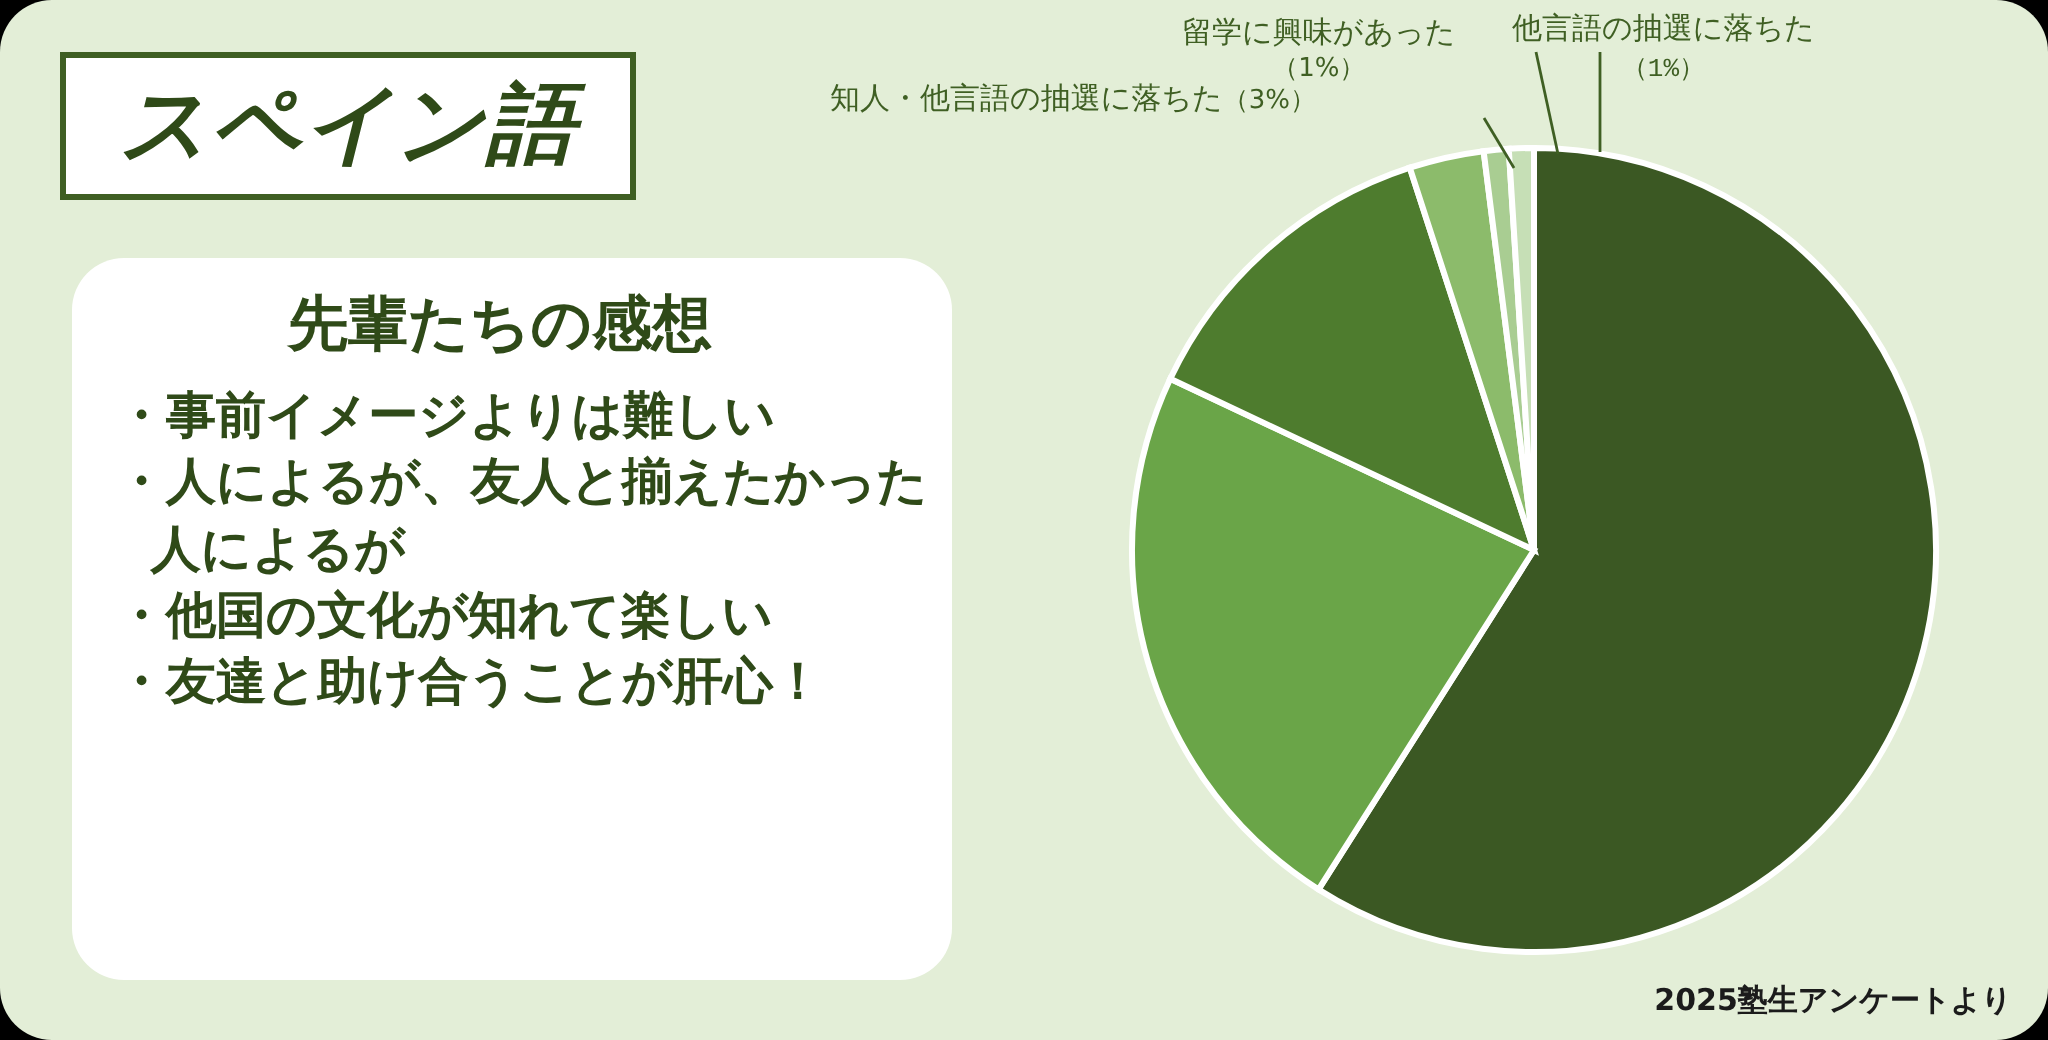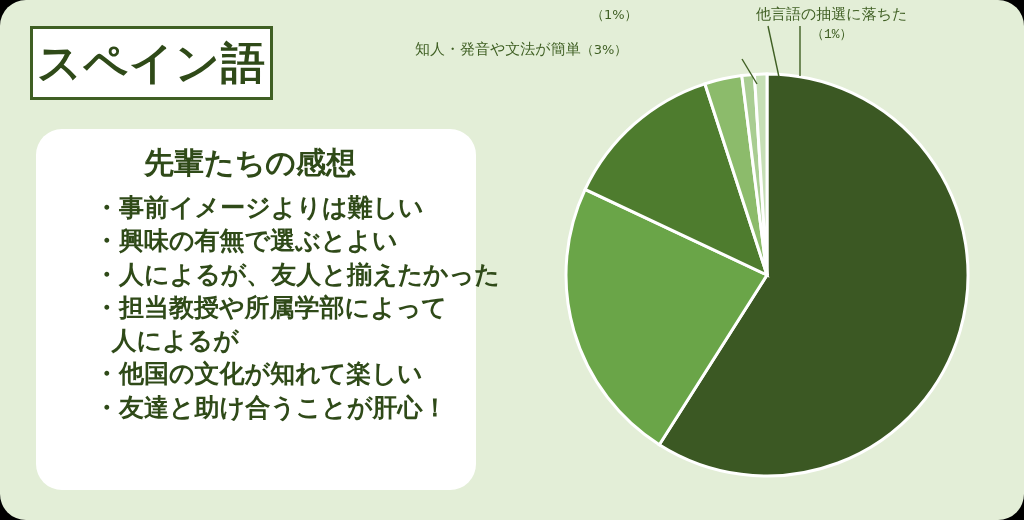--- a/index.html
+++ b/index.html
@@ -28,28 +28,29 @@
     background: #e3eed7;
     border-radius: 26px;
     overflow: hidden;
   }
 
   
   #title-plate {
     position: absolute;
     left: 30px;
     top: 26px;
-    width: 243px;
+    width: 288px;
     height: 74px;
     background: #ffffff;
     border: 3px solid #3f5f23;
     box-sizing: border-box;
     display: flex;
     align-items: center;
     justify-content: center;
+    font-style: italic;
   }
   #title-text {
     font-size: 44px;
     font-weight: bold;
     color: #2f4a18;
     letter-spacing: 1px;
     line-height: 1;
     white-space: nowrap;
   }
 
@@ -77,21 +78,20 @@
     margin: 0;
     padding: 0 0 0 22px;
     list-style: none;
   }
   #notes-list li {
     font-size: 25px;
     font-weight: bold;
     color: #2f4a18;
     line-height: 1.33;
     white-space: pre;
-    margin-left: 36px;
   }
 
   
   #pie-area {
     position: absolute;
     left: 520px;
     top: 0;
     width: 504px;
     height: 520px;
   }
@@ -150,23 +150,21 @@
   <div id="board">
 
     <div id="title-plate">
       <span id="title-text">スペイン語</span>
     </div>
 
     <div id="notes-card">
       <div id="notes-heading">先輩たちの感想</div>
       <ul id="notes-list">
         <li>・事前イメージよりは難しい</li>
-        <li>・興味の有無で選ぶとよい</li>
         <li>・人によるが、友人と揃えたかった</li>
-        <li>・担当教授や所属学部によって</li>
         <li>  人によるが</li>
         <li>・他国の文化が知れて楽しい</li>
         <li>・友達と助け合うことが肝心！</li>
       </ul>
     </div>
 
     <div id="pie-area">
       <svg id="pie-svg" width="504" height="520" viewBox="0 0 504 520">
         <g id="pie-slices">
             <path d="M 247 275 L 247 74 A 201 201 0 1 1 139.2988142092218 444.7099130259051 Z" fill="#3b5823" stroke="#ffffff" stroke-width="3"></path>
@@ -179,27 +177,29 @@
         <g id="pie-leaders" stroke="#3f5f23" stroke-width="1.4" fill="none">
           <line x1="237" y1="84" x2="222" y2="59"></line>
           <line x1="259" y1="77" x2="248" y2="26"></line>
           <line x1="280" y1="76" x2="280" y2="26"></line>
         </g>
       </svg>
 
     </div>
 
     <div class="callout" id="callout-friends">
-      <span>知人・発音や文法が簡単</span><span class="pct">（3%）</span>
+      <span>知人・他言語の抽選に落ちた</span><span class="pct">（3%）</span>
     </div>
 
     <div class="callout" id="callout-study-abroad">
+      <span>留学に興味があった</span>
       <span class="pct line2">（1%）</span>
     </div>
 
     <div class="callout" id="callout-lottery">
       <span>他言語の抽選に落ちた</span>
       <span class="pct line2">（1%）</span>
     </div>
 
+    <div id="footer-credit">2025塾生アンケートより</div>
 
   </div>
 </div>
 
 </body></html>

